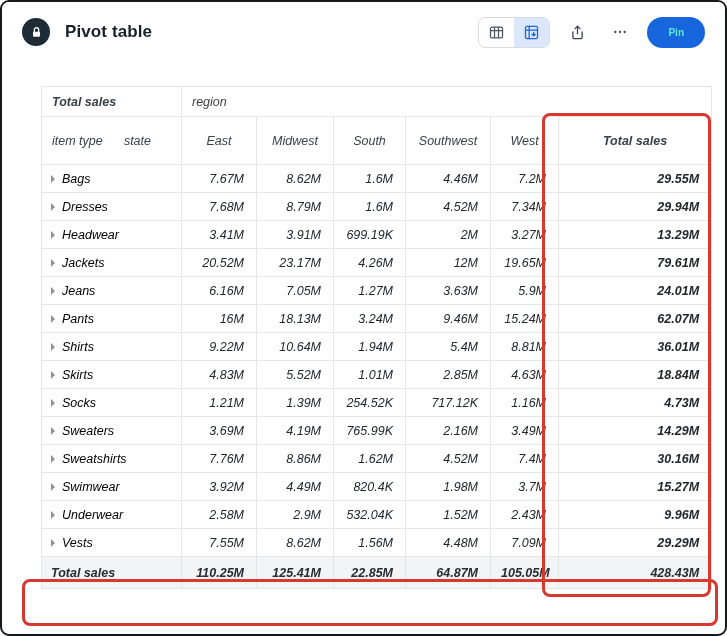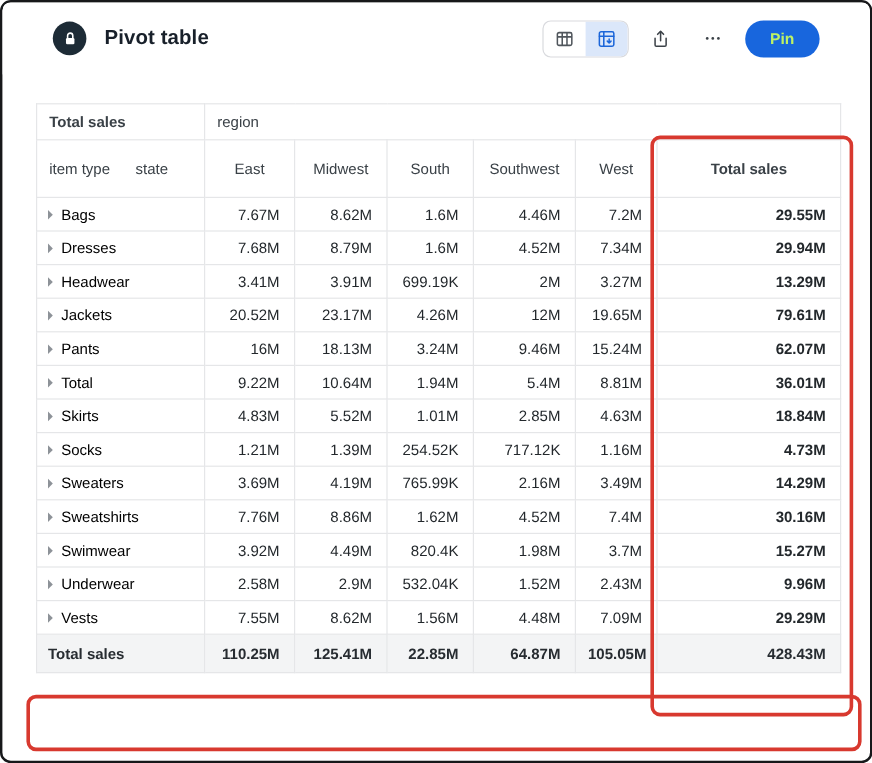--- a/index.html
+++ b/index.html
@@ -3,36 +3,36 @@
 <meta charset="utf-8">
 <style>
   html,body{margin:0;padding:0;background:#ffffff;}
   .screen{
     position:relative;width:727px;height:636px;box-sizing:border-box;
     border:2px solid #17181a;border-radius:9px;background:#fff;overflow:hidden;
     font-family:"Liberation Sans","DejaVu Sans",sans-serif;
   }
   
   .topbar{position:absolute;left:0;top:0;right:0;height:60px;display:flex;align-items:center;
-    padding:0 42px;box-sizing:border-box;background:#fff;}
+    padding:0 20px;box-sizing:border-box;background:#fff;}
   .lock-badge{width:28px;height:28px;border-radius:50%;background:var(--lock-bg,#1d2b36);
     display:flex;align-items:center;justify-content:center;flex:0 0 auto;}
   .title{font-size:17px;font-weight:700;color:#18202a;margin:0 0 0 15px;letter-spacing:.1px;}
   .controls{margin-left:auto;display:flex;align-items:center;gap:11px;}
   .segmented{display:flex;border:1px solid #d9dade;border-radius:7px;overflow:hidden;background:#fff;}
   .segmented button{width:35px;height:29px;border:none;background:transparent;display:flex;
     align-items:center;justify-content:center;padding:0;cursor:pointer;}
   .segmented button.active{background:var(--toggle-bg,#dbe7fa);}
   .iconbtn{width:32px;height:29px;border:none;background:transparent;display:flex;align-items:center;
     justify-content:center;padding:0;cursor:pointer;}
   .pinbtn{height:31px;padding:0 21px;border:none;border-radius:16px;background:var(--accent,#1866dd);
-    color:#bef264;font-size:13px;font-weight:600;cursor:pointer;font-family:inherit;}
+    color:#5eead4;font-size:10px;font-weight:600;cursor:pointer;font-family:inherit;}
   .icon{display:flex;align-items:center;justify-content:center;}
   
-  .table-wrap{position:absolute;left:28px;top:84px;}
+  .table-wrap{position:absolute;left:39px;top:84px;font-style:italic;}
   table{border-collapse:collapse;table-layout:fixed;width:670px;}
   th,td{border:1px solid #e5e6e8;box-sizing:border-box;padding:0 10px;font-weight:400;}
   tr.hrow1 th{height:30px;font-size:12.5px;text-align:left;color:#3a4147;background:#fff;}
   th.corner{font-weight:700;color:#272c31;}
   tr.hrow2 th{height:48px;font-size:12.5px;color:#3a4147;vertical-align:middle;background:#fff;}
   th.rowhdr{padding:0 30px 0 10px;}
   th.rowhdr .dims{display:flex;justify-content:space-between;}
   th.totalhdr{font-weight:700;color:#272c31;}
   tbody td{height:28px;font-size:12.5px;color:#23282c;background:#fff;}
   td.label{text-align:left;color:#000000;padding-left:9px;}
@@ -168,30 +168,39 @@
           <tr>
             <td class="label"><span class="tri"></span><span>Jackets</span></td>
             <td class="num">20.52M</td>
             <td class="num">23.17M</td>
             <td class="num">4.26M</td>
             <td class="num">12M</td>
             <td class="num">19.65M</td>
             <td class="num totalcol">79.61M</td>
           </tr>
           <tr>
+            <td class="label"><span class="tri"></span><span>Jeans</span></td>
+            <td class="num">6.16M</td>
+            <td class="num">7.05M</td>
+            <td class="num">1.27M</td>
+            <td class="num">3.63M</td>
+            <td class="num">5.9M</td>
+            <td class="num totalcol">24.01M</td>
+          </tr>
+          <tr>
             <td class="label"><span class="tri"></span><span>Pants</span></td>
             <td class="num">16M</td>
             <td class="num">18.13M</td>
             <td class="num">3.24M</td>
             <td class="num">9.46M</td>
             <td class="num">15.24M</td>
             <td class="num totalcol">62.07M</td>
           </tr>
           <tr>
-            <td class="label"><span class="tri"></span><span>Total</span></td>
+            <td class="label"><span class="tri"></span><span>Shirts</span></td>
             <td class="num">9.22M</td>
             <td class="num">10.64M</td>
             <td class="num">1.94M</td>
             <td class="num">5.4M</td>
             <td class="num">8.81M</td>
             <td class="num totalcol">36.01M</td>
           </tr>
           <tr>
             <td class="label"><span class="tri"></span><span>Skirts</span></td>
             <td class="num">4.83M</td>

